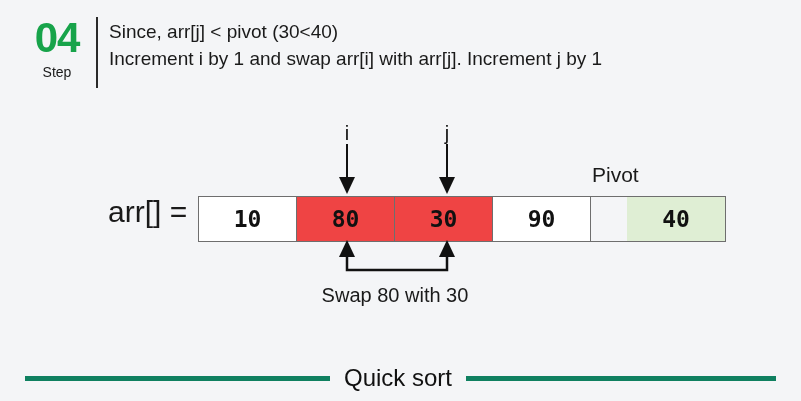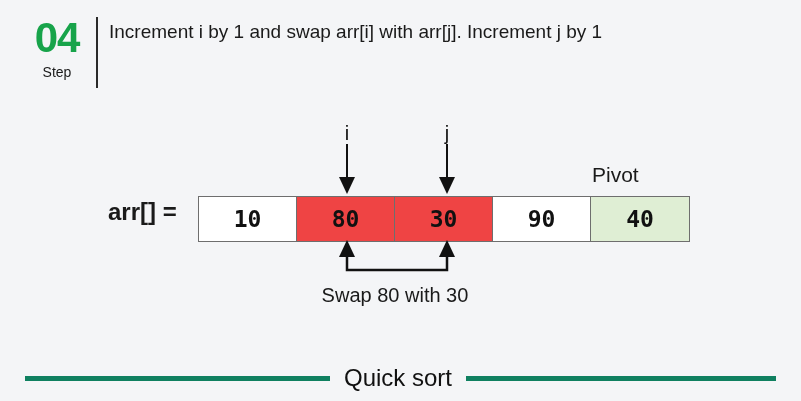--- a/index.html
+++ b/index.html
@@ -71,22 +71,22 @@
     left: 0;
     top: 100px;
     width: 801px;
     height: 240px;
   }
 
   .arr-label {
     position: absolute;
     left: 108px;
     top: 97px;
-    font-size: 24px;
-    font-weight: bold;
+    font-size: 30px;
+    font-weight: normal;
     line-height: 30px;
     color: #1a1a1a;
   }
 
   .array {
     position: absolute;
     left: 198px;
     top: 96px;
     display: flex;
     border: 1px solid #6e6e6e;
@@ -102,21 +102,21 @@
     align-items: center;
     justify-content: center;
     font-family: "DejaVu Sans Mono", monospace;
     font-size: 23px;
     font-weight: bold;
     color: #111;
     background: #ffffff;
   }
   .cell:last-child { border-right: none; }
   .cell.highlight { background: #ef4444; }
-  .cell.pivot { background: #dfeed4; }
+  .cell.pivot { background: #dfeed4; margin-left: 36px; }
 
   .pivot-label {
     position: absolute;
     left: 592px;
     top: 62px;
     width: 98px;
     text-align: left;
     font-size: 21px;
     line-height: 26px;
     color: #1a1a1a;
@@ -186,20 +186,21 @@
 <div class="header">
 
   <div class="step-block">
     <div class="step-number">04</div>
     <div class="step-word">Step</div>
   </div>
 
   <div class="header-divider"></div>
 
   <div class="header-text">
+    <div class="header-line">Since, arr[j] &lt; pivot (30&lt;40)</div>
     <div class="header-line">Increment i by 1 and swap arr[i] with arr[j]. Increment j by 1</div>
   </div>
 
 </div>
 
 <div class="diagram">
 
   <div class="pointer pointer-i">
     <div class="ptr-name">i</div>
     <svg width="40" height="52" viewBox="0 0 40 52">

